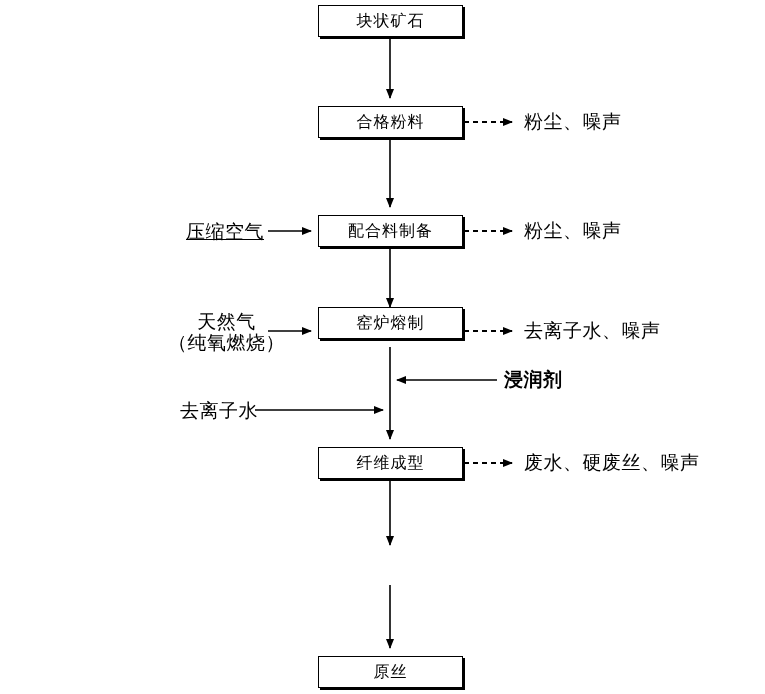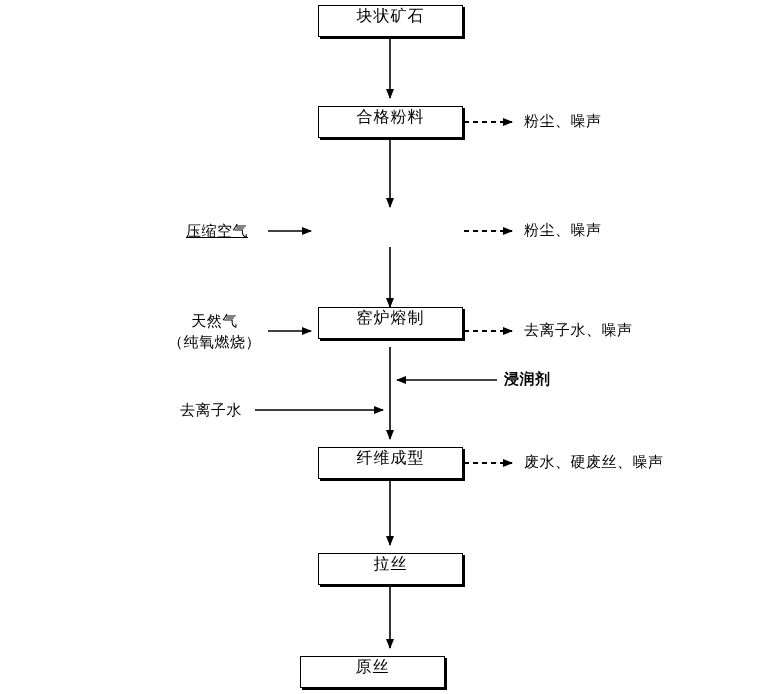--- a/index.html
+++ b/index.html
@@ -21,29 +21,30 @@
     top: 0;
     width: 765px;
     height: 694px;
   }
   .proc-box {
     position: absolute;
     box-sizing: border-box;
     border: 1px solid #000000;
     background: #ffffff;
     display: flex;
+    align-items: center;
     justify-content: center;
     font-size: 16px;
     color: #000000;
     letter-spacing: 1px;
     box-shadow: 2px 2px 0 0 #000000;
   }
   .side-label {
     position: absolute;
-    font-size: 15px;
+    font-size: 19px;
     color: #000000;
     white-space: nowrap;
     letter-spacing: 0.5px;
     line-height: 21px;
   }
   .side-label.two-line {
     text-align: center;
   }
   .label-right {
     text-align: left;
@@ -117,34 +118,34 @@
   </svg>
 
   <div class="proc-box" style="left:318px; top:5px; width:145px; height:32px;">
     <span>块状矿石</span>
   </div>
 
   <div class="proc-box" style="left:318px; top:106px; width:145px; height:32px;">
     <span>合格粉料</span>
   </div>
 
+  <div class="proc-box" style="left:318px; top:215px; width:145px; height:32px;">
+    <span>配合料制备</span>
+  </div>
 
   <div class="proc-box" style="left:318px; top:307px; width:145px; height:32px;">
     <span>窑炉熔制</span>
   </div>
 
   <div class="proc-box" style="left:318px; top:447px; width:145px; height:32px;">
     <span>纤维成型</span>
   </div>
 
-  <div class="proc-box" style="left:318px; top:553px; width:145px; height:32px;">
-    <span>拉丝</span>
-  </div>
 
-  <div class="proc-box" style="left:300px; top:656px; width:145px; height:32px;">
+  <div class="proc-box" style="left:318px; top:656px; width:145px; height:32px;">
     <span>原丝</span>
   </div>
 
   <div class="side-label" style="left:186px; top:221px;text-decoration:underline;">
     <span>压缩空气</span>
   </div>
 
   <div class="side-label two-line" style="left:168px; top:311px;">
     <div>天然气</div>
     <div>（纯氧燃烧）</div>

